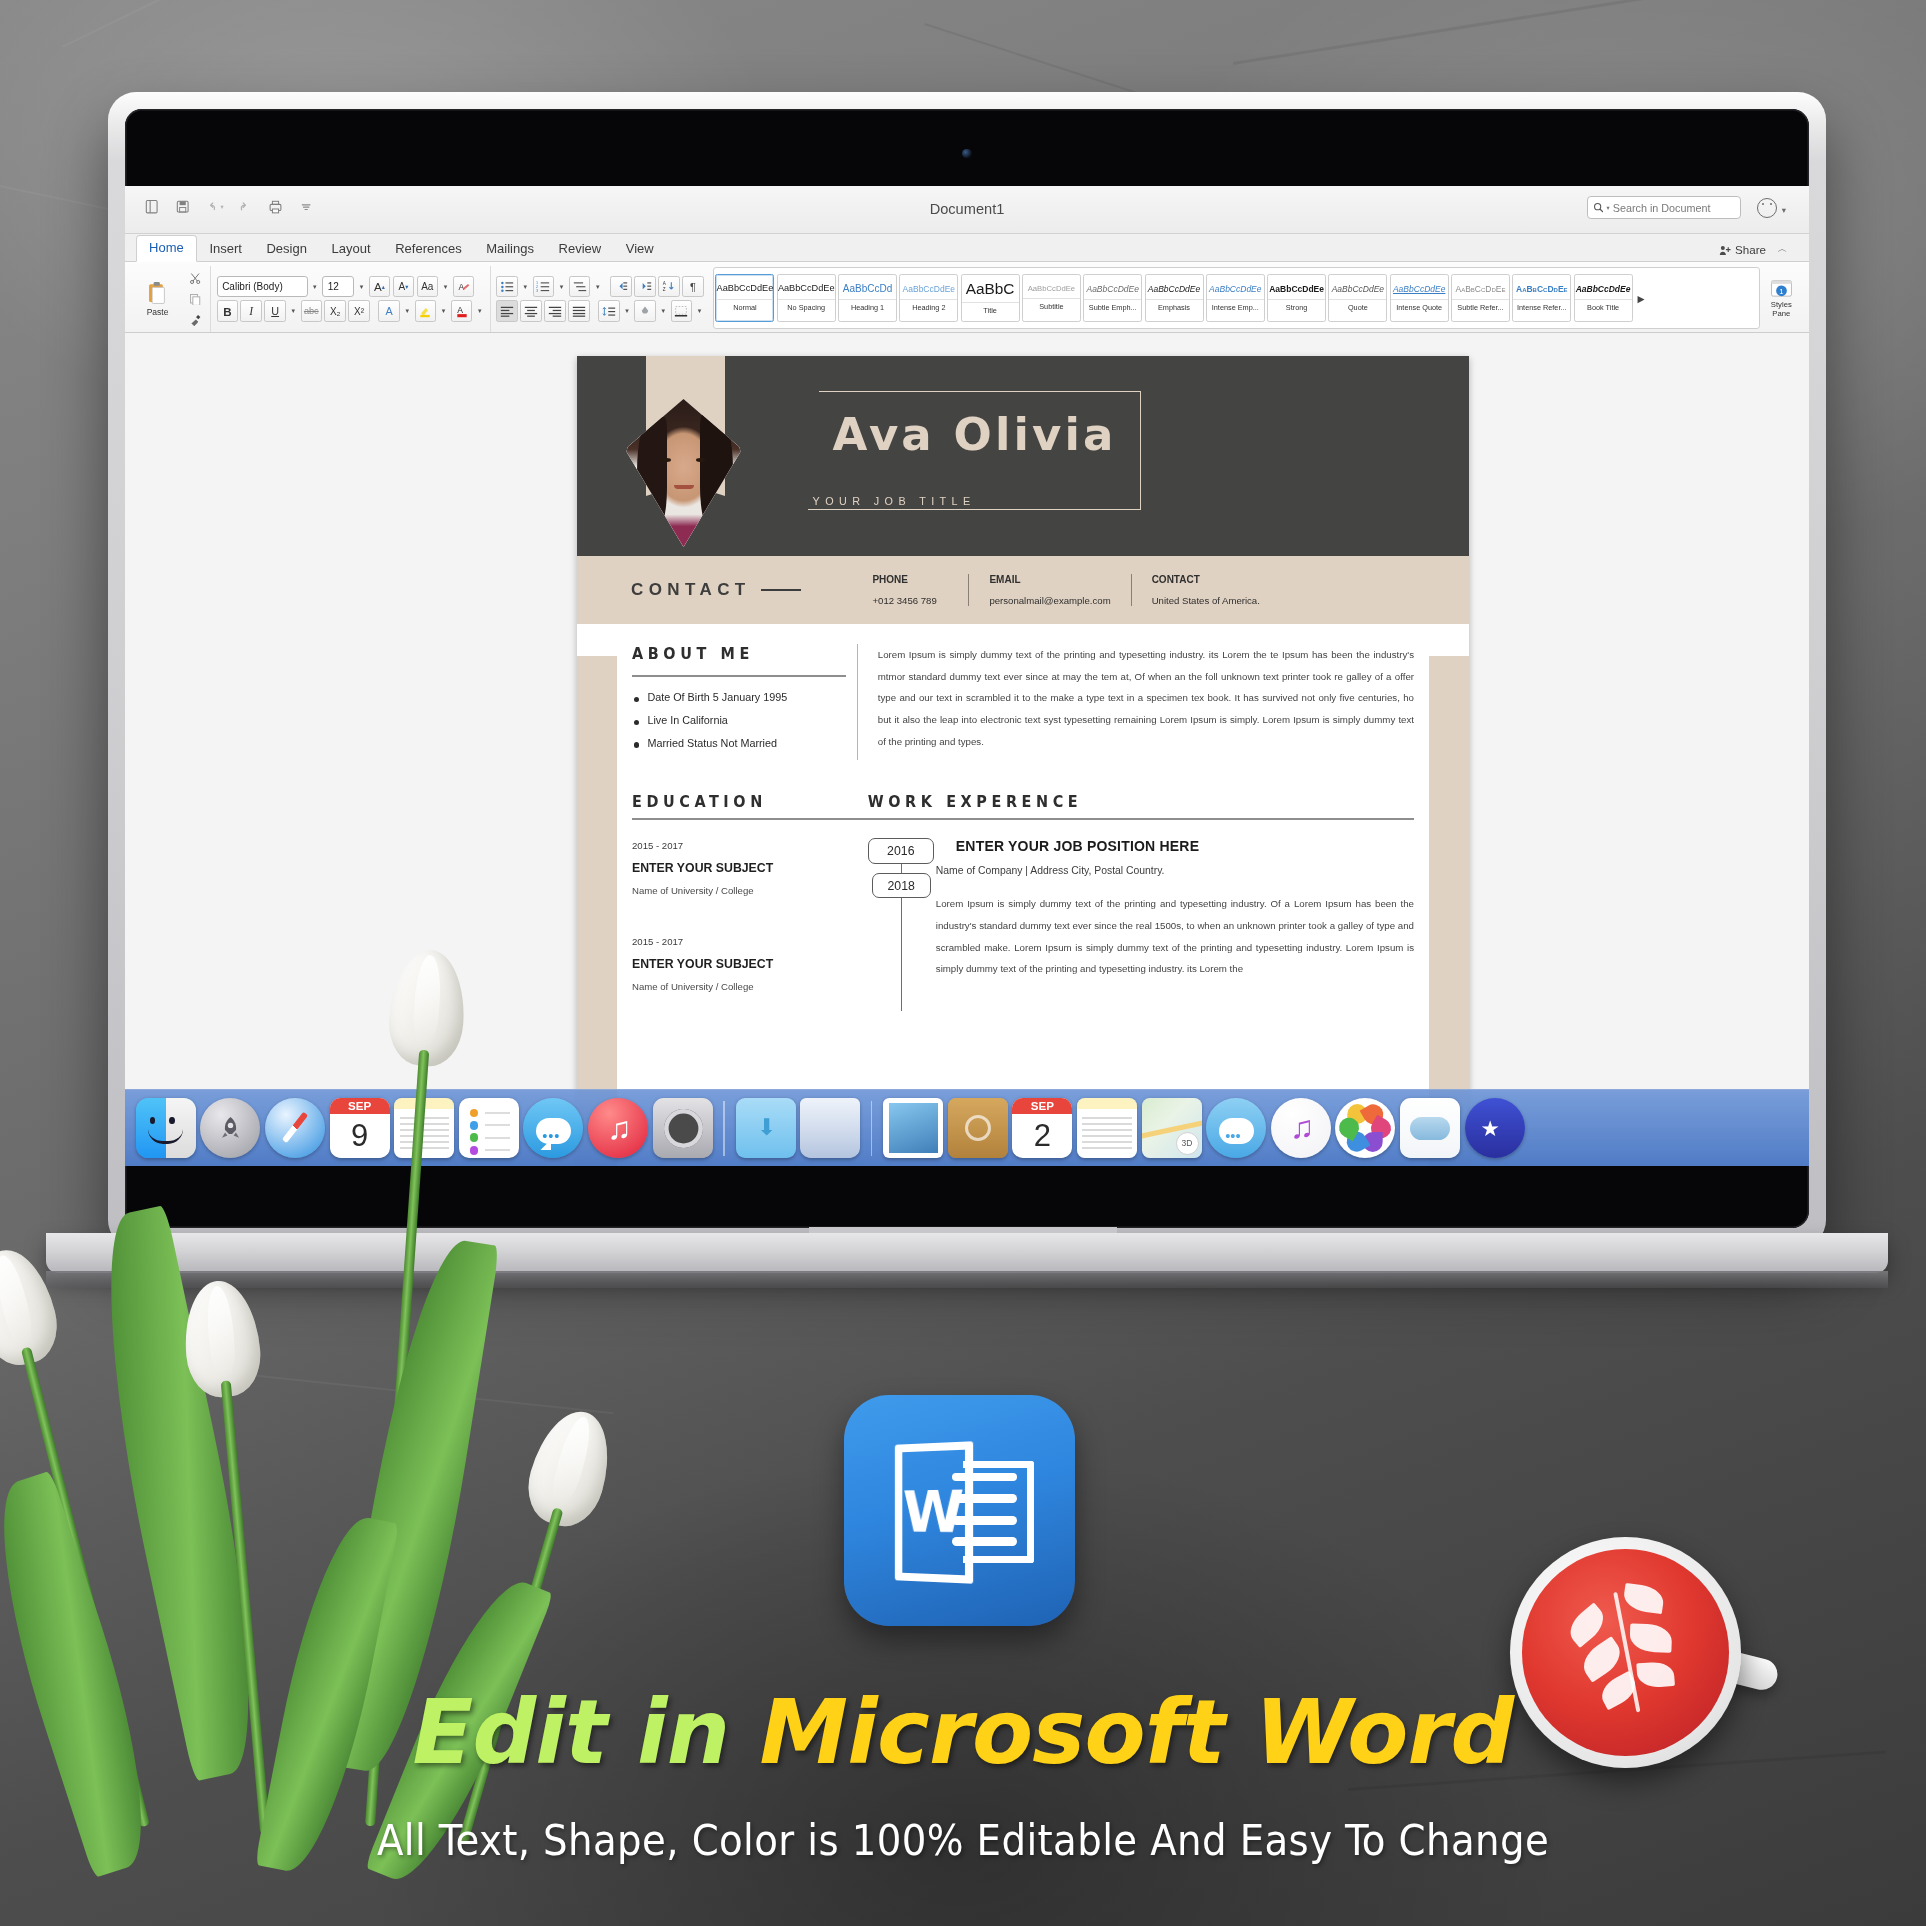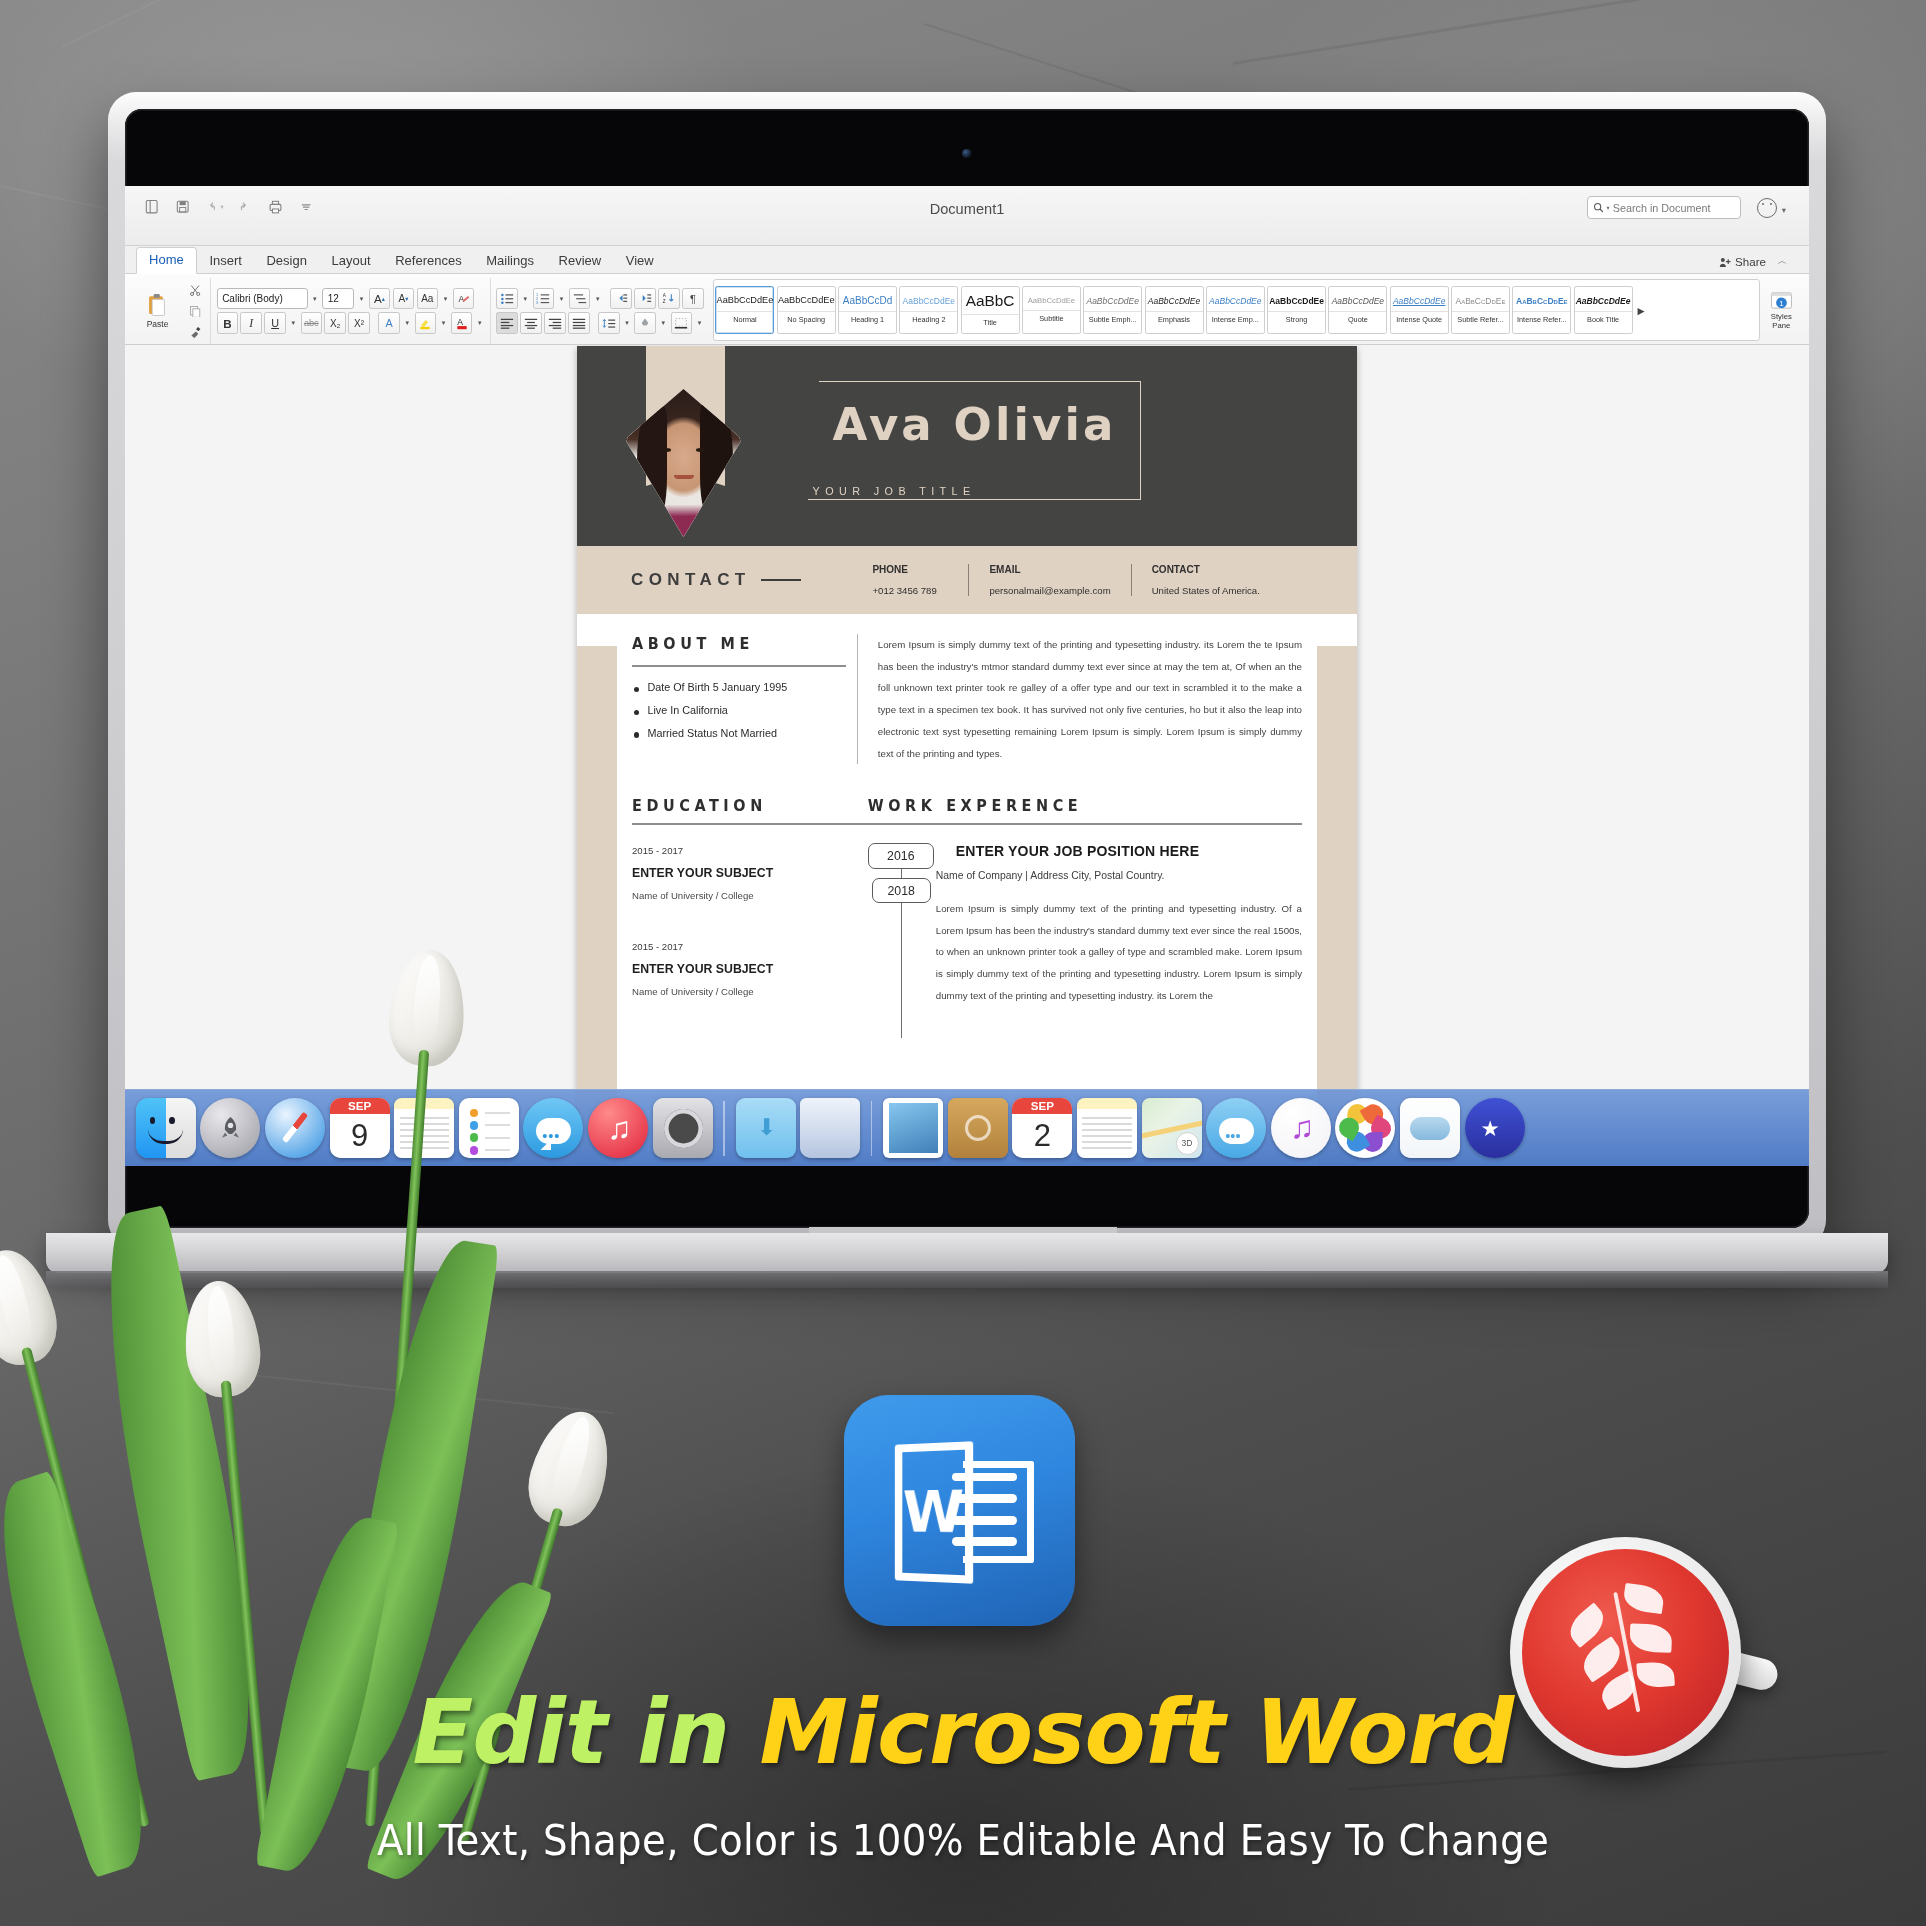--- a/index.html
+++ b/index.html
@@ -61,21 +61,21 @@
     background: linear-gradient(180deg,#c9c9cd,#e6e6e8 55%, #d2d2d6);
     border-radius: 0 0 20px 20px;
   }
   #base-shadow {
     position: absolute; left: 46px; top: 1271px; width: 1842px; height: 17px;
     background: linear-gradient(180deg, rgba(120,120,124,.95), rgba(90,90,94,.4));
   }
 
   
   .titlebar {
-    position: relative; height: 60px;
+    position: relative; height: 48px;
     background: linear-gradient(180deg,#f6f6f6,#ececec);
     border-bottom: 0.8px solid #d2d2d2;
   }
   .qat { position: absolute; left: 17px; top: 10.8px; display: flex; gap: 10.8px; align-items: center; }
   .qat .qi { width: 20px; height: 20px; opacity: .72; display: flex; align-items: center; justify-content: center; }
   .doc-title {
     position: absolute; left: 0; right: 0; top: 14.6px; text-align: center;
     font-size: 14.6px; color: #4b4b4b;
   }
   .search-box {
@@ -164,21 +164,21 @@
     flex: 0 0 auto; width: 43px; display: flex; flex-direction: column;
     align-items: center; justify-content: center; gap: 1.5px; margin-right: 3.1px;
   }
   .styles-pane .lbl { font-size: 7.7px; color: #333; line-height: 1.1; text-align: center; }
 
   
   .canvas {
     position: relative; height: 834px; background: #f4f4f4; overflow: hidden;
   }
   .page {
-    position: absolute; left: 50%; margin-left: -390px; top: 1px; width: 780px; height: 826px;
+    position: absolute; left: 50%; margin-left: -390px; top: 23px; width: 892px; height: 826px;
     background: #fff; box-shadow: 0 1.5px 7px rgba(0,0,0,.28);
   }
 
   
   .r-head { position: relative; height: 200px; background: #444443; }
   .r-ribbonstrip { position: absolute; left: 69px; top: 0; width: 79px; height: 114px; background: #e0d2c2; }
   .r-ribbonstrip::after {
     content:''; position: absolute; left: 0; bottom: -26px; width: 79px; height: 28px;
     background: #e0d2c2;
     clip-path: polygon(0 0, 100% 0, 100% 100%, 50% 55%, 0 100%);

